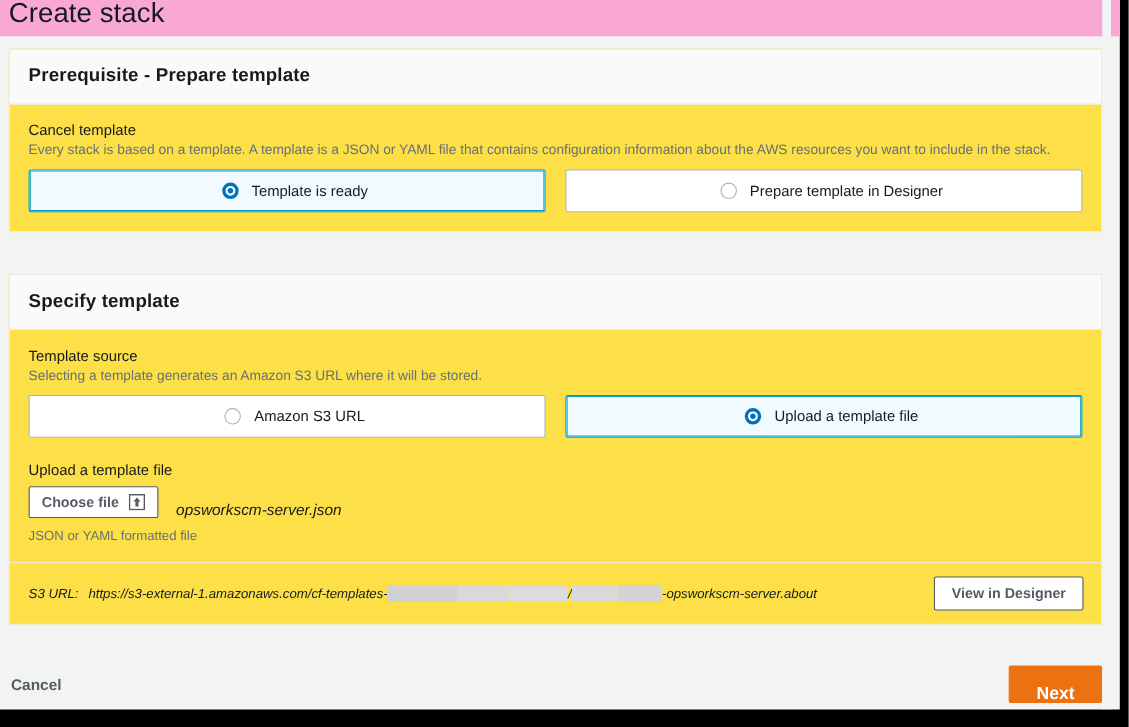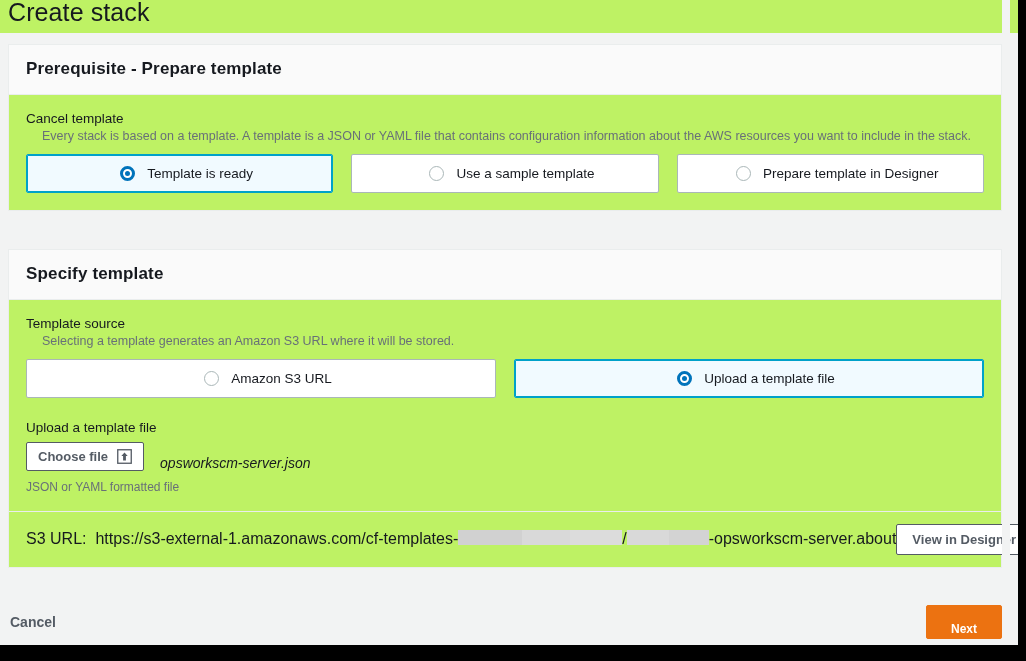--- a/index.html
+++ b/index.html
@@ -17,40 +17,40 @@
   #page {
     position: absolute;
     left: 0;
     top: 0;
     width: 1018px;
     height: 645px;
     background: #f2f3f3;
     overflow: hidden;
   }
   .page-head {
-    background: #bef264;
+    background: #f9a8d4;
     height: 33px;
   }
   #page-title {
     position: absolute;
     left: 8px;
     top: -2px;
     font-size: 25px;
     font-weight: 400;
     color: #16191f;
     letter-spacing: 0.1px;
     white-space: nowrap;
   }
 
   
   .card {
     position: absolute;
     left: 8px;
     width: 994px;
-    background: #bef264;
+    background: #fde047;
     border: 1px solid #eaeded;
     box-sizing: border-box;
   }
   .card-header {
     background: #fafafa;
     border-bottom: 1px solid #eaeded;
     padding: 14px 17px 15px 17px;
   }
   .card-header h2 {
     margin: 0;
@@ -70,21 +70,21 @@
 
   
   .field-label {
     font-size: 13.5px;
     color: #16191f;
     margin: 0 0 2px 0;
   }
   .field-desc {
     font-size: 12.5px;
     color: #687078;
-    margin: 0 0 9px 16px;
+    margin: 0 0 9px 0;
     line-height: 1.35;
   }
 
   
   .tile-row {
     display: flex;
     gap: 18px;
   }
   .tile {
     flex: 1 1 0;
@@ -175,25 +175,26 @@
   }
 
   
   .s3-strip {
     border-top: 1px solid #eaeded;
     padding: 12px 16px 12px 17px;
     display: flex;
     align-items: center;
   }
   .s3-url-text {
-    font-size: 16px;
-    color: #16191f;
-    display: flex;
-    align-items: flex-start;
+    font-size: 12px;
+    color: #16191f;
+    display: flex;
+    align-items: flex-end;
     white-space: nowrap;
+    font-style: italic;
   }
   .s3-label {
     margin-right: 9px;
   }
   .redact {
     display: inline-block;
     height: 15px;
     vertical-align: -2px;
   }
   .view-designer-btn {
@@ -233,21 +234,21 @@
     font-weight: bold;
     cursor: pointer;
     padding: 8px 10px;
   }
   .next-btn {
     background: #ec7211;
     border: 1px solid #ec7211;
     border-radius: 2px;
     color: #ffffff;
     font-family: "Liberation Sans", sans-serif;
-    font-size: 12px;
+    font-size: 16px;
     font-weight: bold;
     height: 21px;
     padding: 16px 24px;
     cursor: pointer;
   }
 
   
   #scrollbar-track {
     position: absolute;
     right: 8px;
@@ -271,24 +272,20 @@
       <h2>Prerequisite - Prepare template</h2>
     </div>
     <div class="card-body">
       <div class="field-label">Cancel template</div>
       <div class="field-desc">Every stack is based on a template. A template is a JSON or YAML file that contains configuration information about the AWS resources you want to include in the stack.</div>
 
       <div class="tile-row">
         <div class="tile selected">
           <span class="radio"></span>
           <span class="tile-label">Template is ready</span>
-        </div>
-        <div class="tile">
-          <span class="radio"></span>
-          <span class="tile-label">Use a sample template</span>
         </div>
         <div class="tile">
           <span class="radio"></span>
           <span class="tile-label">Prepare template in Designer</span>
         </div>
       </div>
     </div>
   </div>
 
   <div class="card" style="top:249px;">

